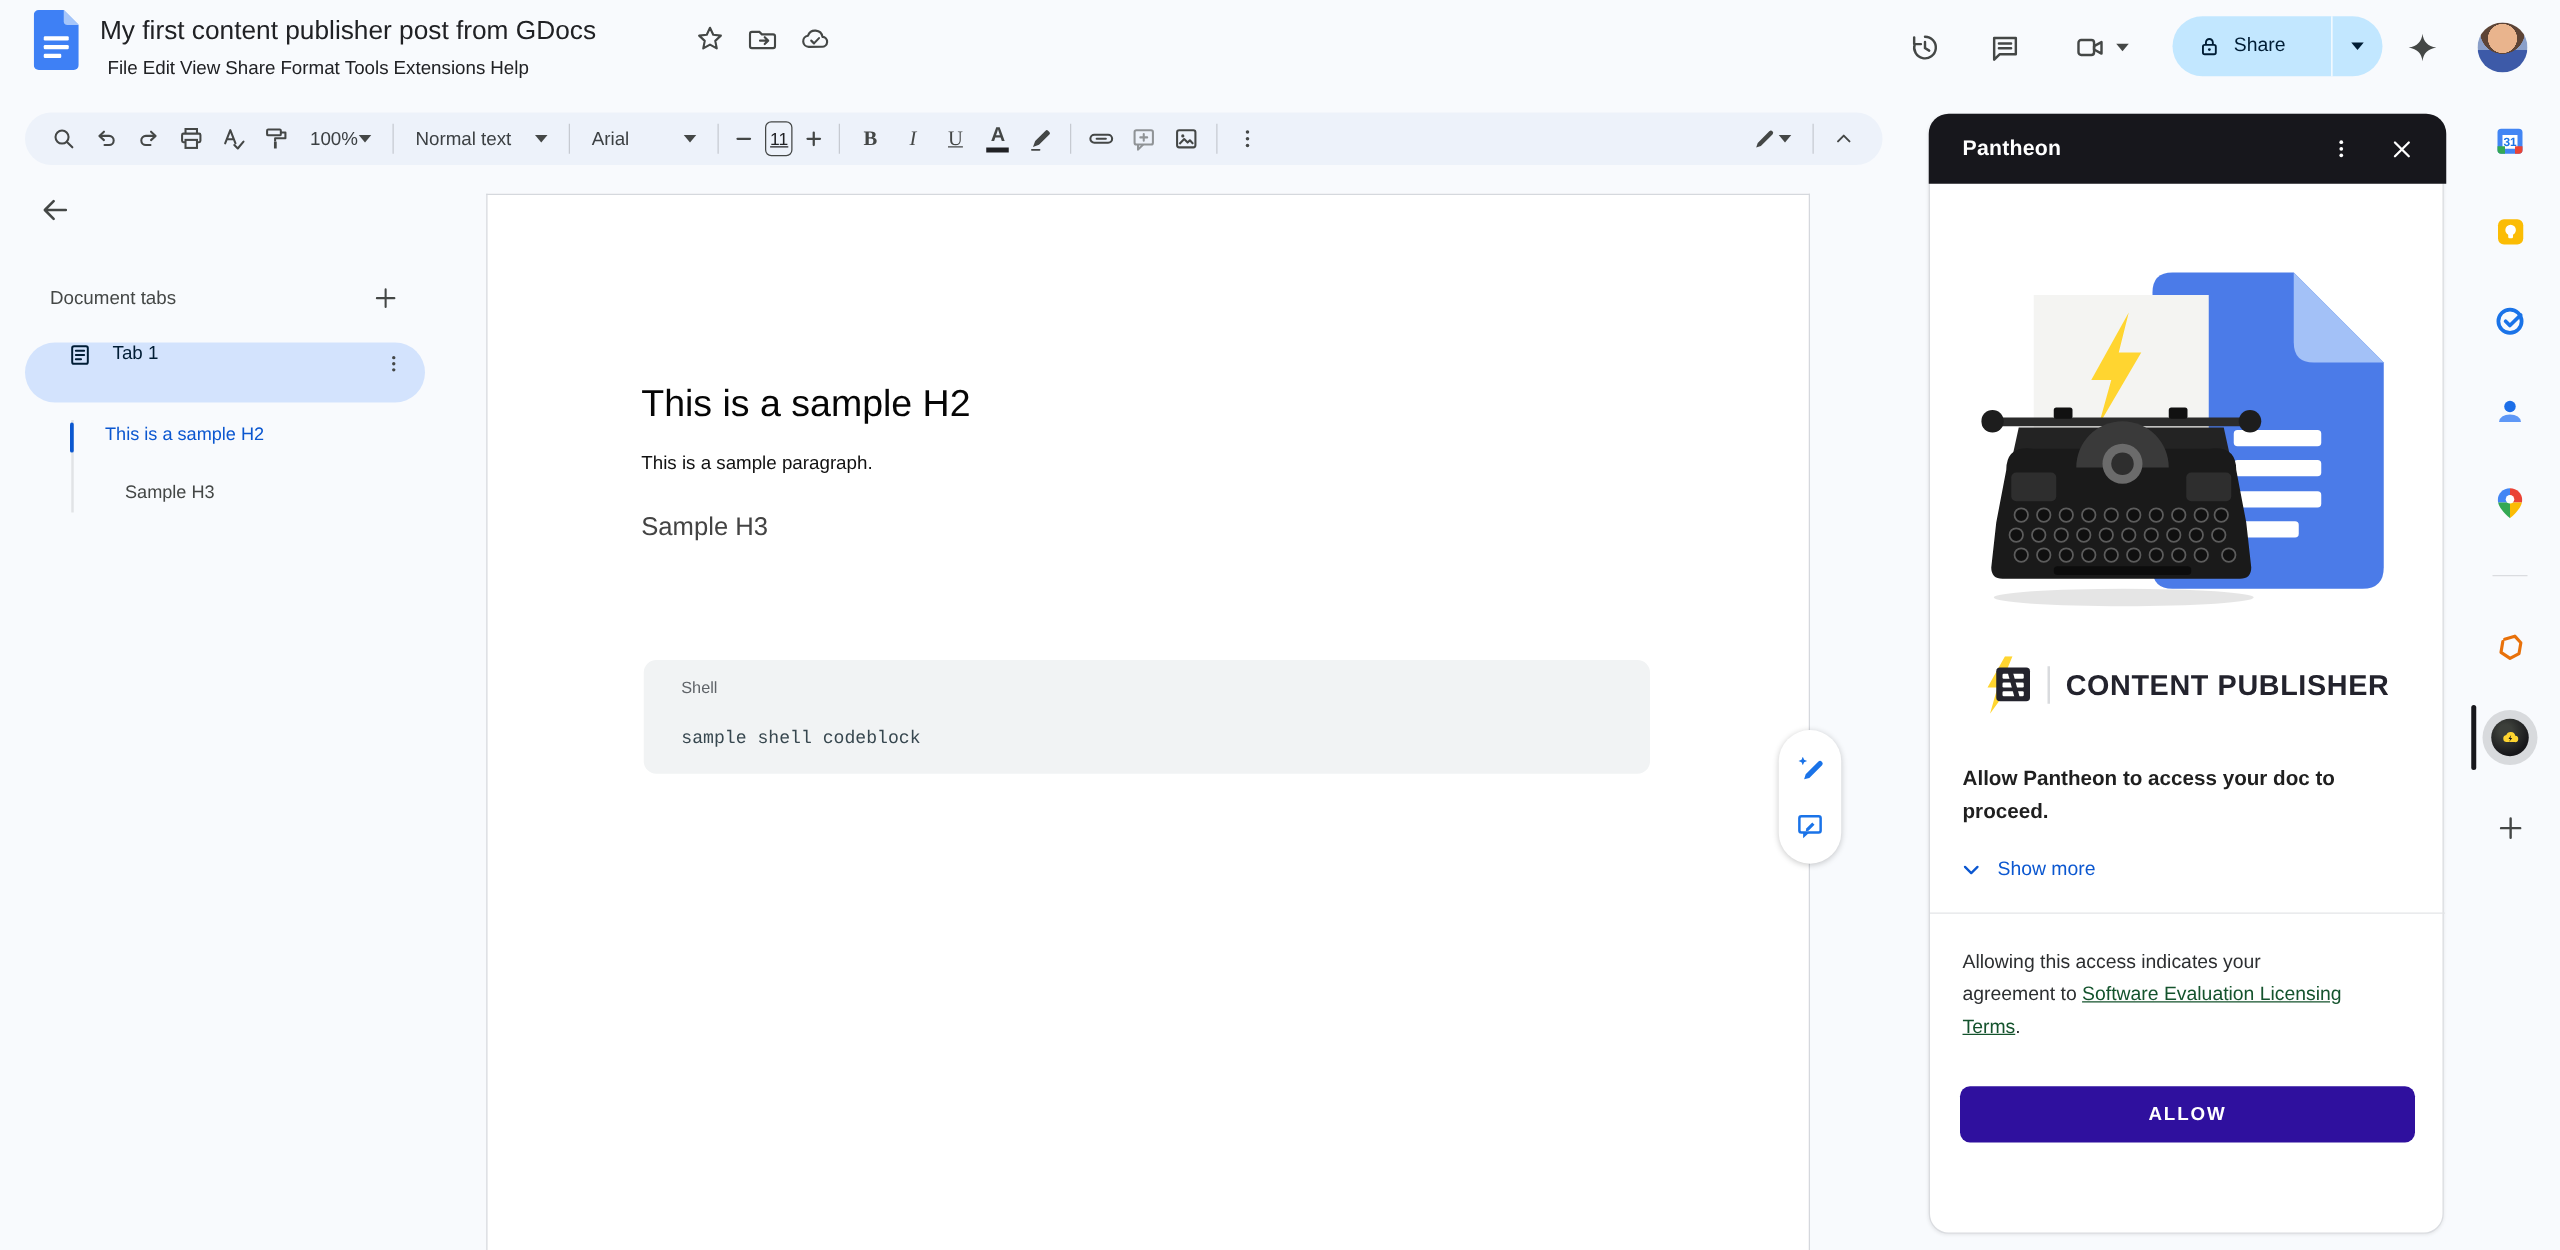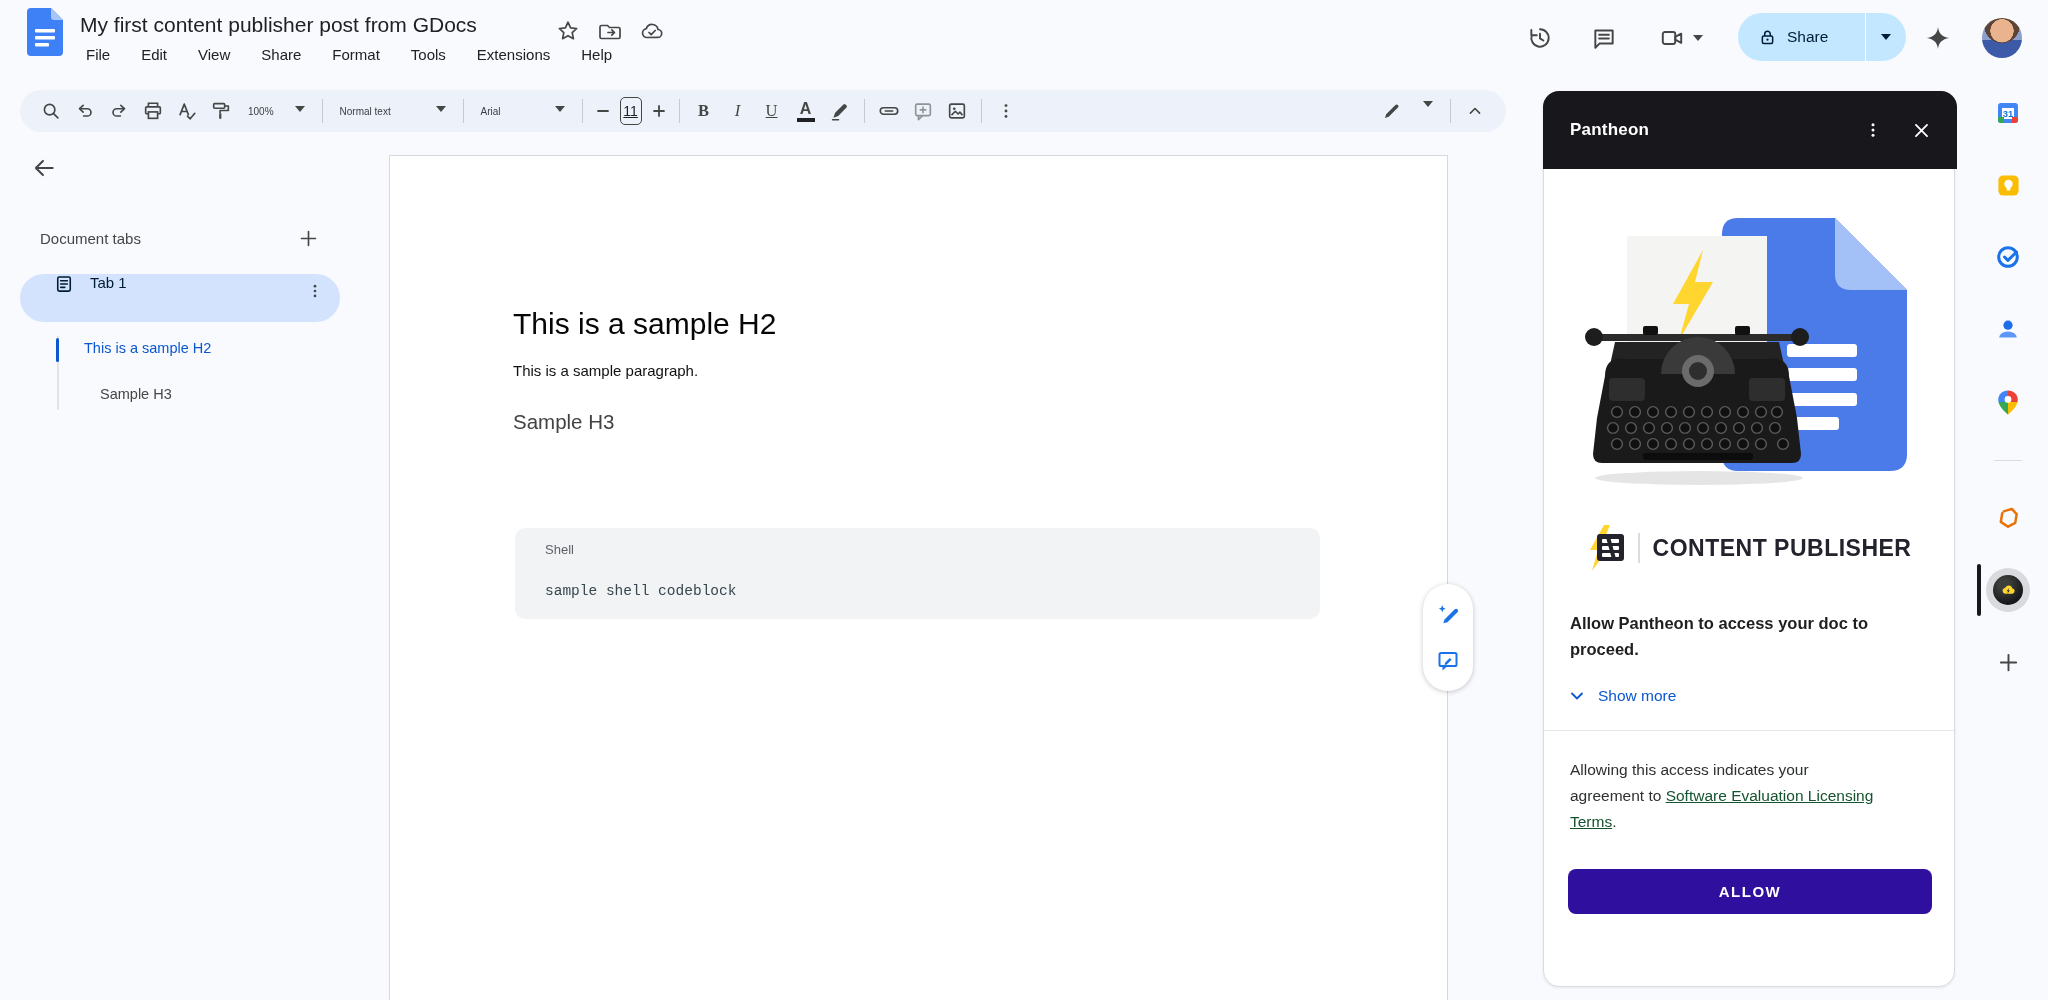--- a/index.html
+++ b/index.html
@@ -6,41 +6,41 @@
   html,body { background:#f8fafd; }
   .app{ position:relative; width:2048px; height:1000px; background:#f8fafd; overflow:hidden;
         font-family:"Liberation Sans", sans-serif; color:#202124; }
   svg{ display:block; }
   .abs{ position:absolute; }
 
   
   .docs-logo{ left:27px; top:8px; width:36px; height:48px; cursor:pointer; }
   .doc-title{ left:80px; top:13px; font-size:21px; font-weight:500; color:#202124; white-space:nowrap; }
   .title-icon{ top:19px; width:24px; height:24px; color:#444746; cursor:pointer; }
-  .menu-row{ left:84px; top:44px; display:flex; gap:27px; font-size:15px; color:#202124; }
+  .menu-row{ left:84px; top:44px; display:flex; font-size:15px; color:#202124; }
   .menu-row span{ cursor:pointer; padding:2px 2px; }
   .tb-right-icon{ top:16px; width:44px; height:44px; border-radius:50%; display:flex; align-items:center; justify-content:center; color:#444746; cursor:pointer; }
   .share-pill{ left:1738px; top:13px; height:48px; width:168px; background:#c2e7ff; border-radius:24px; display:flex; align-items:center; cursor:pointer; color:#001d35; }
   .share-main{ display:flex; align-items:center; gap:10px; padding:0 14px 0 20px; flex:1; }
   .share-label{ font-size:15.5px; font-weight:500; }
   .share-sep{ width:1px; height:48px; background:#ffffff; }
   .share-caret{ width:40px; display:flex; justify-content:center; }
   .caret{ width:0; height:0; border-left:5px solid transparent; border-right:5px solid transparent; border-top:6px solid #444746; }
   .share-caret .caret{ border-top-color:#001d35; }
   .avatar{ left:1982px; top:18px; width:40px; height:40px; border-radius:50%; overflow:hidden; cursor:pointer;
            background:radial-gradient(circle at 50% 32%, #e9b48d 0 34%, transparent 35%),
                       radial-gradient(circle at 50% 18%, #5d4436 0 46%, transparent 47%),
                       linear-gradient(180deg,#8a9fc9 0 55%, #3d5aa8 55%); }
 
   
   .toolbar{ left:20px; top:90px; width:1486px; height:42px; background:#edf2fa; border-radius:21px;
             display:flex; align-items:center; padding:0 14px; color:#444746; }
   .tbtn{ width:34px; height:34px; border-radius:50%; display:flex; align-items:center; justify-content:center; cursor:pointer; flex:0 0 auto; }
   .tsep{ width:1px; height:24px; background:#c6cad1; margin:0 7px; flex:0 0 auto; }
-  .dd{ display:flex; align-items:flex-start; gap:21px; padding:0 10px; font-size:10px; cursor:pointer; flex:0 0 auto; color:#3c4043; }
+  .dd{ display:flex; align-items:center; gap:1px; padding:0 10px; font-size:15px; cursor:pointer; flex:0 0 auto; color:#3c4043; }
   .glyph{ font-size:16.5px; font-weight:700; color:#444746; font-family:"Liberation Serif", serif; }
   .size-box{ width:22px; height:28px; border:1px solid #444746; border-radius:5px; background:transparent;
              text-align:center; font-size:14px; color:#202124; font-family:"Liberation Sans",sans-serif;text-decoration:underline; }
   .a-color{ display:flex; flex-direction:column; align-items:center; cursor:pointer; }
   .a-color .A{ font-size:16px; font-weight:600; line-height:17px; }
   .a-color .bar{ width:18px; height:4px; background:#202124; margin-top:1px; }
 
   
   .back-arrow{ left:24px; top:148px; width:40px; height:40px; display:flex; align-items:center; justify-content:center; cursor:pointer; color:#444746; }
   .tabs-heading{ left:40px; top:230px; font-size:15px; font-weight:500; color:#444746; }
@@ -70,21 +70,21 @@
 
   
   .quick-pill{ left:1423px; top:584px; width:50px; height:107px; background:#fff; border-radius:25px;
                box-shadow:0 1px 5px rgba(0,0,0,.22); display:flex; flex-direction:column; align-items:center;
                justify-content:space-evenly; }
   .quick-btn{ width:34px; height:34px; display:flex; align-items:center; justify-content:center; border-radius:50%; cursor:pointer; }
 
   
   .panel{ left:1543px; top:91px; width:412px; height:896px; background:#fff; border:1px solid #dadce0;
           border-radius:16px; box-shadow:0 1px 3px rgba(0,0,0,.08); }
-  .panel-header{ position:absolute; left:-1px; top:-1px; width:414px; height:78px; background:#17171c;
+  .panel-header{ position:absolute; left:-1px; top:-1px; width:414px; height:56px; background:#17171c;
                  border-radius:16px 16px 0 0; display:flex; align-items:center; }
   .panel-title{ margin-left:27px; color:#fff; font-size:17px; font-weight:700; letter-spacing:.2px; flex:1; }
   .ph-btn{ width:40px; height:40px; display:flex; align-items:center; justify-content:center; border-radius:50%; cursor:pointer; margin-right:8px; color:#fff; }
   .illo{ position:absolute; left:41px; top:114px; }
   .lockup{ position:absolute; left:0; top:433px; width:412px; display:flex; align-items:center; justify-content:center; gap:13px; }
   .lockup-text{ font-size:23px; font-weight:800; letter-spacing:.5px; color:#23232d; white-space:nowrap; }
   .lockup-sep{ width:2px; height:30px; background:#d9dbde; }
   .panel-msg{ position:absolute; left:26px; top:518px; font-size:16.5px; font-weight:700; color:#1f1f1f; line-height:26px; }
   .show-more{ position:absolute; left:23px; top:594px; display:flex; align-items:center; gap:11px; cursor:pointer; color:#0b57d0; font-size:15.5px; }
   .panel-div{ position:absolute; left:0; top:638px; width:412px; height:1px; background:#e3e5e8; }

